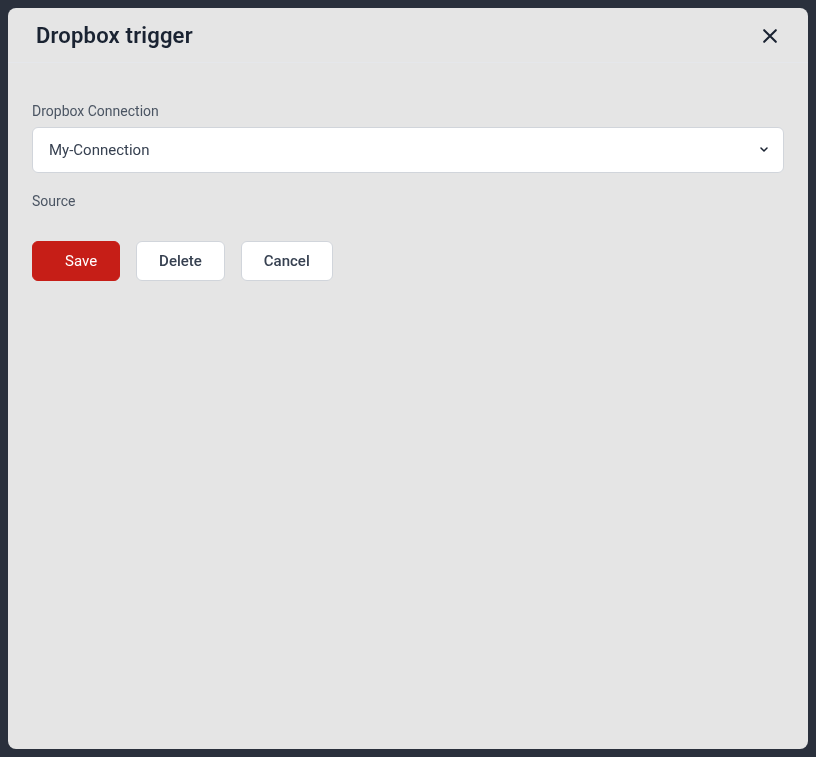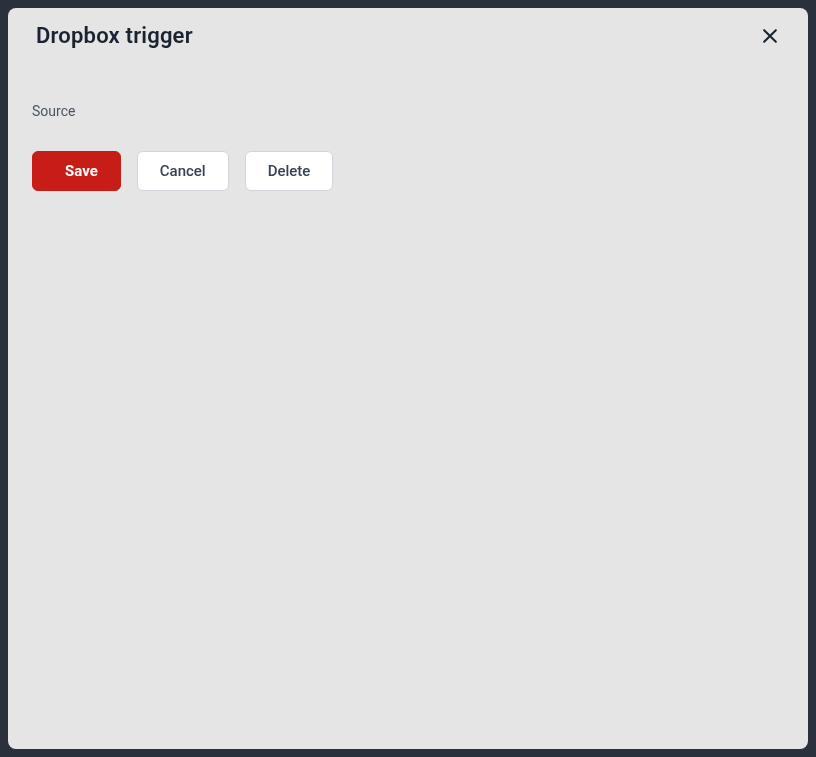--- a/index.html
+++ b/index.html
@@ -108,21 +108,21 @@
       font-weight: 500;
       cursor: pointer;
       font-family: inherit;
       border: 1px solid transparent;
       line-height: 1.2;
     }
     .btn-primary {
       background: #c61e17;
       color: #ffffff;
       border-color: #c61e17;
-      font-weight: 700;
+      font-weight: 400;
       padding-left: 32px;
     }
     .btn-secondary {
       background: #ffffff;
       color: #374151;
       border: 1px solid #d1d5db;
     }
   </style>
 </head>
 <body>
@@ -131,24 +131,37 @@
   <div class="modal-header">
     <h2 class="modal-title">Dropbox trigger</h2>
     <button class="close-btn">
       <svg viewBox="0 0 24 24" fill="none">
         <path d="M5 5 L19 19 M19 5 L5 19" stroke-linecap="round"></path>
       </svg>
     </button>
   </div>
 
   <div class="modal-body">
+    <div class="form-group">
+      <label class="form-label">Dropbox Connection</label>
+      <div class="select-wrapper">
+        <select class="select-field">
+          <option>My-Connection</option>
+        </select>
+        <span class="chevron">
+          <svg viewBox="0 0 24 24" fill="none">
+            <path d="M6 9 L12 15 L18 9" stroke-linecap="round" stroke-linejoin="round"></path>
+          </svg>
+        </span>
+      </div>
+    </div>
 
     <div class="form-group">
       <label class="form-label">Source</label>
     </div>
 
     <div class="actions">
       <button class="btn btn-primary">Save</button>
+      <button class="btn btn-secondary">Delete</button>
       <button class="btn btn-secondary">Cancel</button>
-      <button class="btn btn-secondary">Delete</button>
     </div>
   </div>
 </div>
 
 </body></html>

